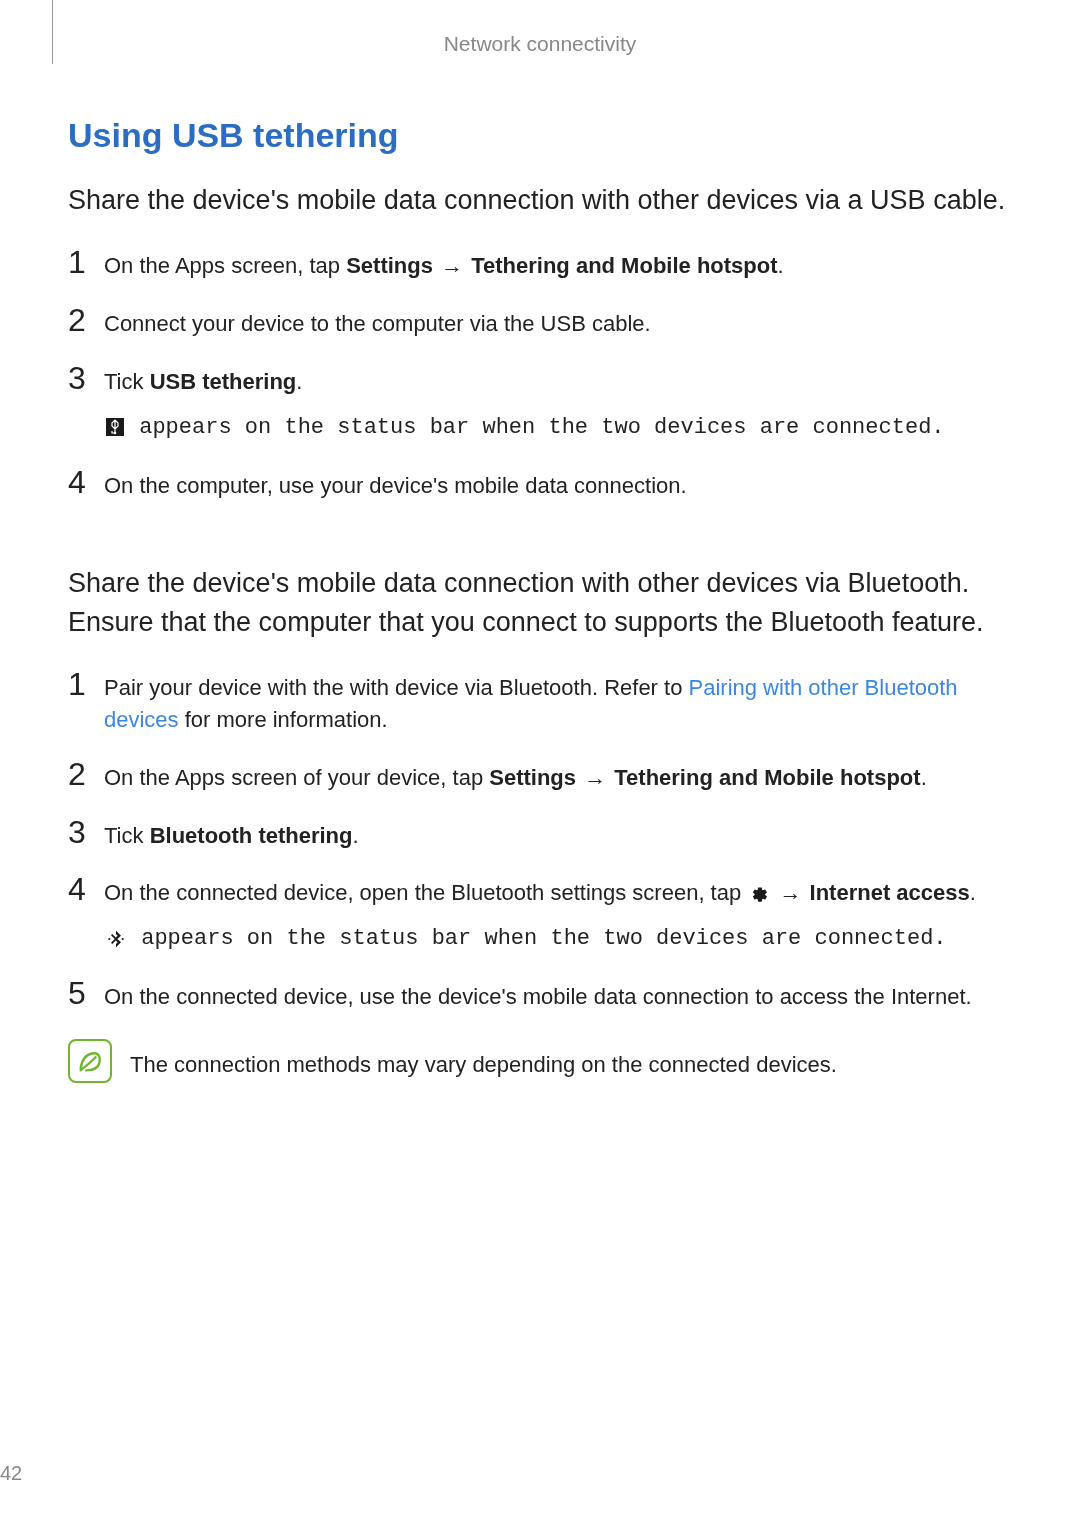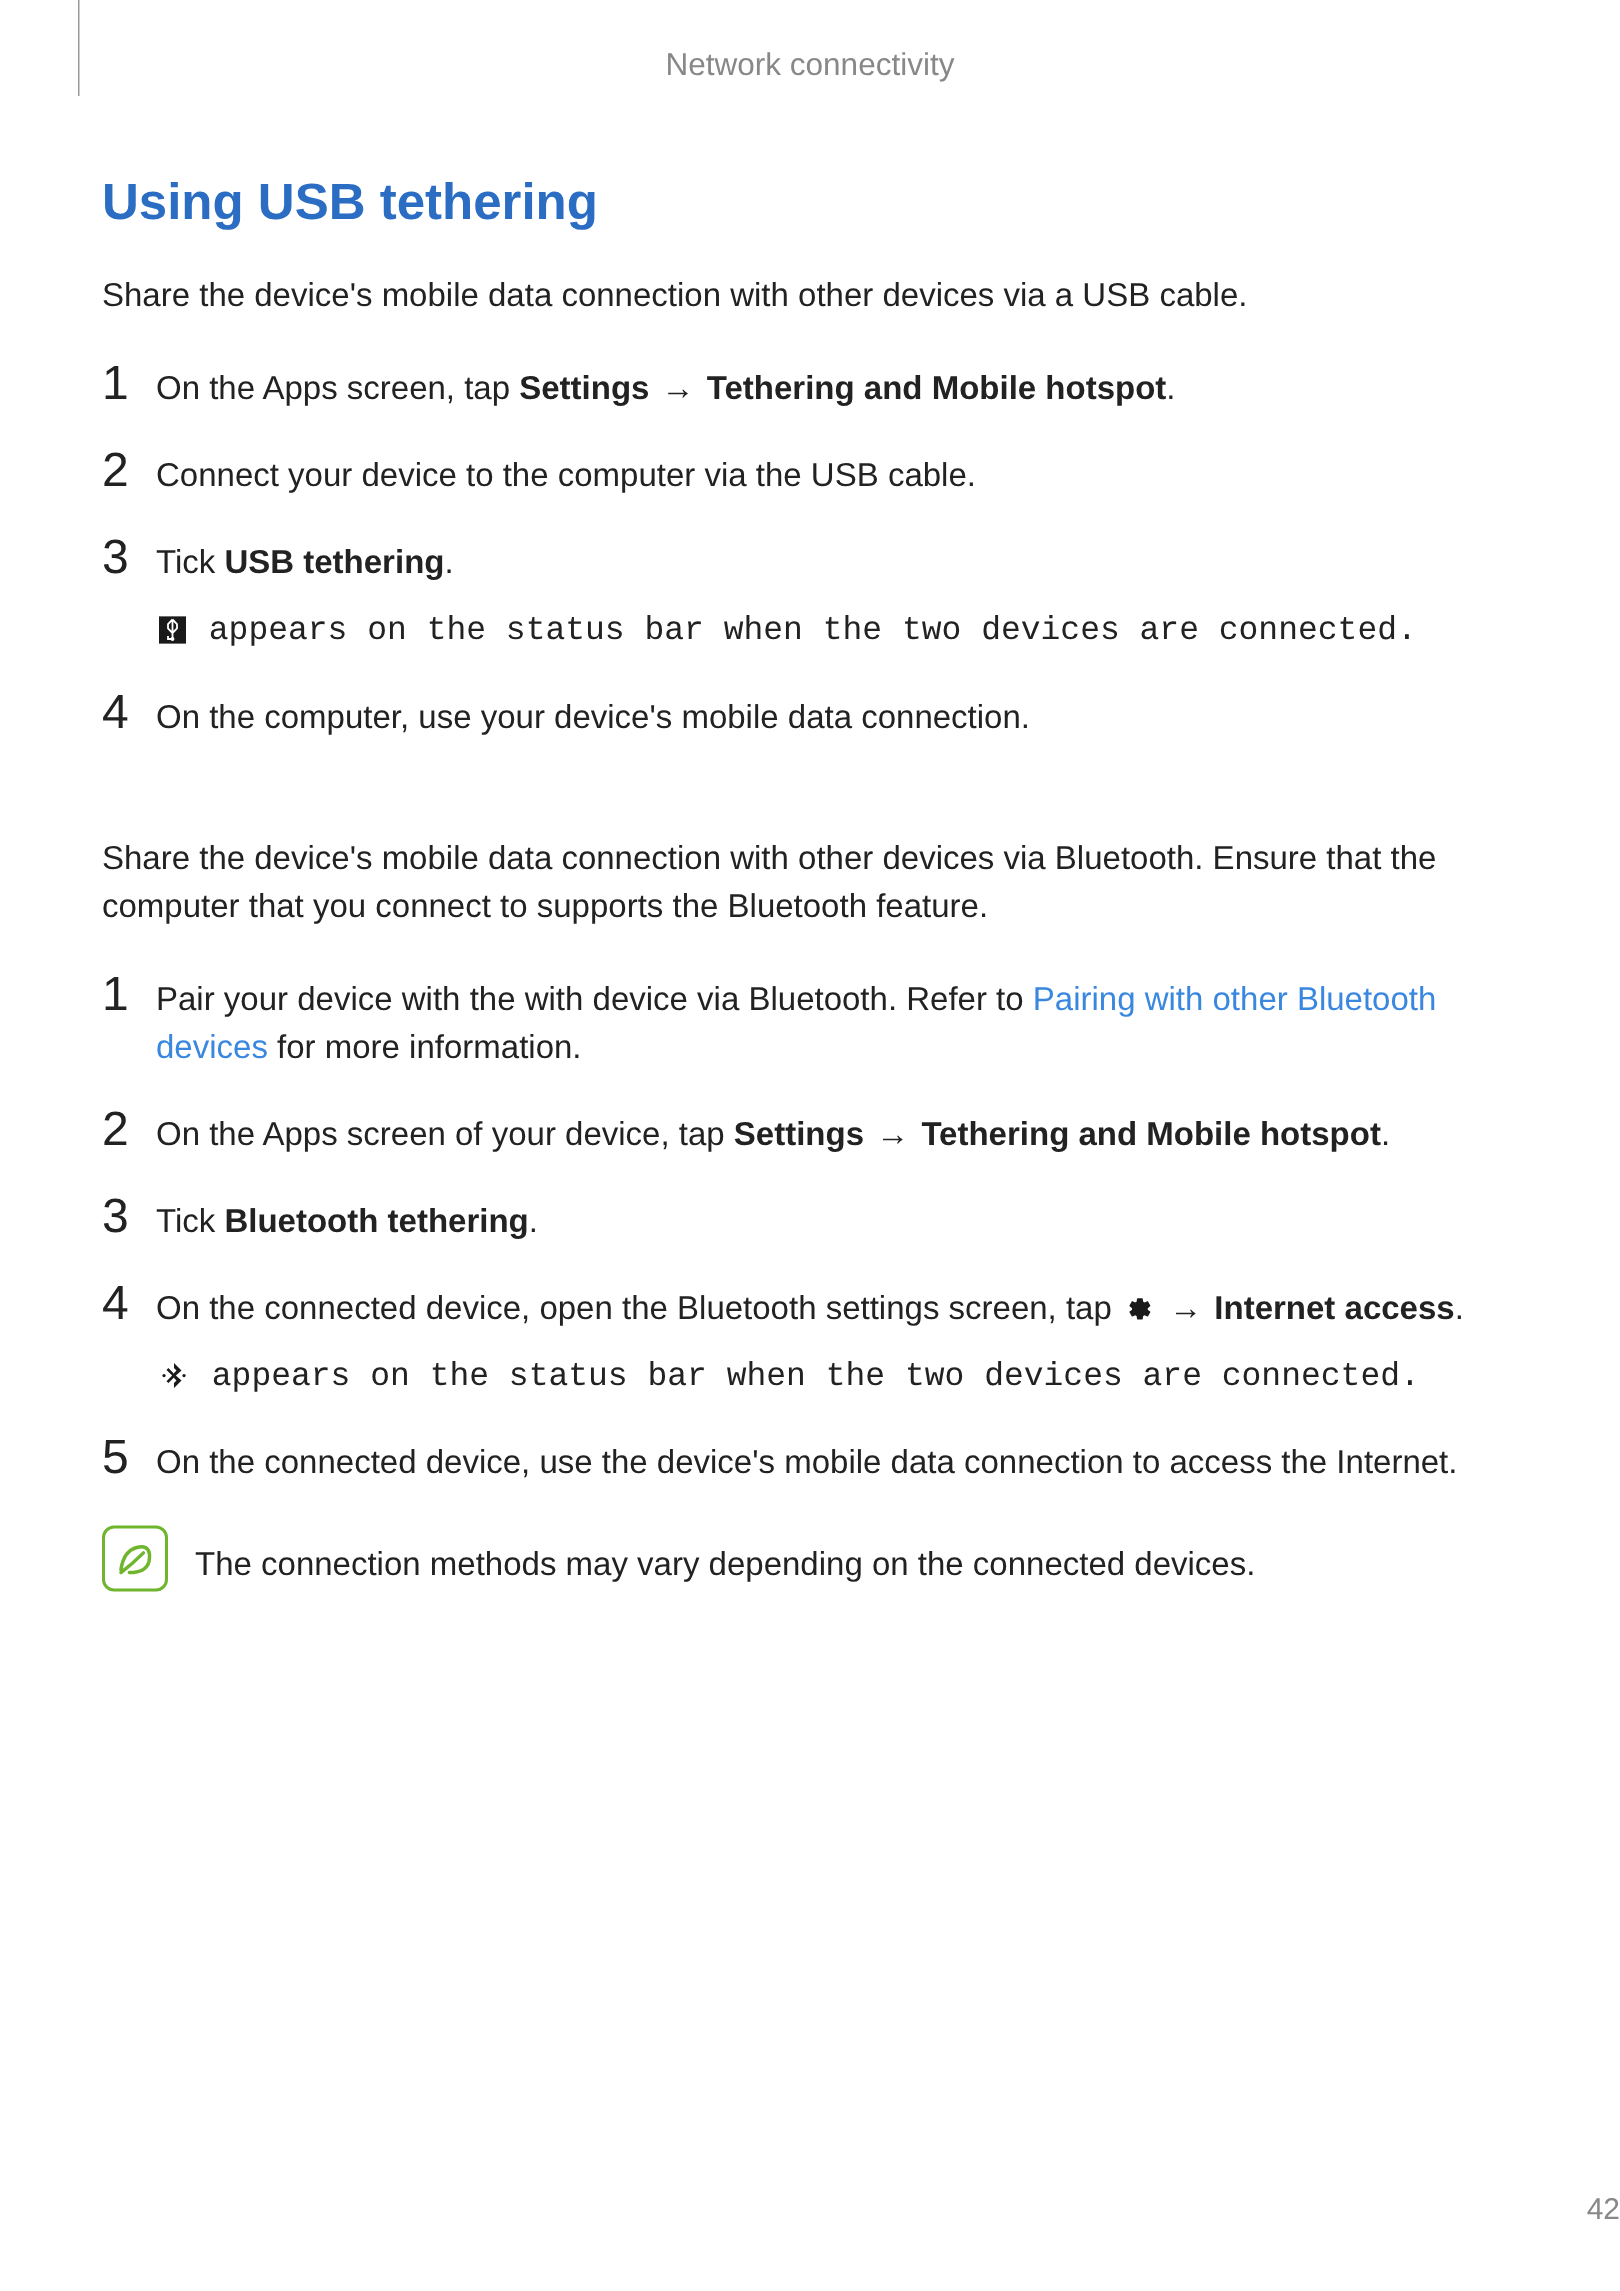--- a/index.html
+++ b/index.html
@@ -33,21 +33,21 @@
       font-weight: 400;
       text-align: center;
     }
     .section-heading {
       font-size: 34px;
       font-weight: 700;
       color: #2a6dc3;
       margin-bottom: 26px;
     }
     .intro-text {
-      font-size: 22px;
+      font-size: 27px;
       color: #222;
       margin-bottom: 30px;
       line-height: 1.45;
     }
     .step {
       display: flex;
       margin-bottom: 26px;
       align-items: flex-start;
     }
     .step-number {
@@ -136,21 +136,21 @@
       padding-top: 8px;
     }
     .section-gap {
       height: 36px;
     }
     .footer-page-number {
       position: absolute;
       bottom: 42px;
       left: 0;
       width: 100%;
-      text-align: right;
+      text-align: left;
       font-size: 20px;
       color: #888;
     }
   </style>
 </head>
 <body>
 
 <div class="page-margin-line"></div>
 
 <div class="content">

